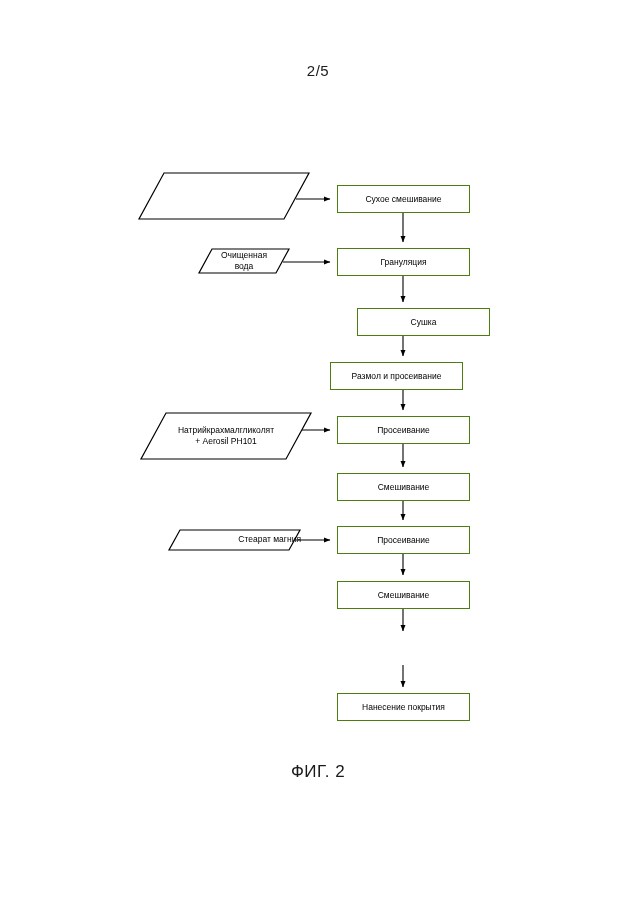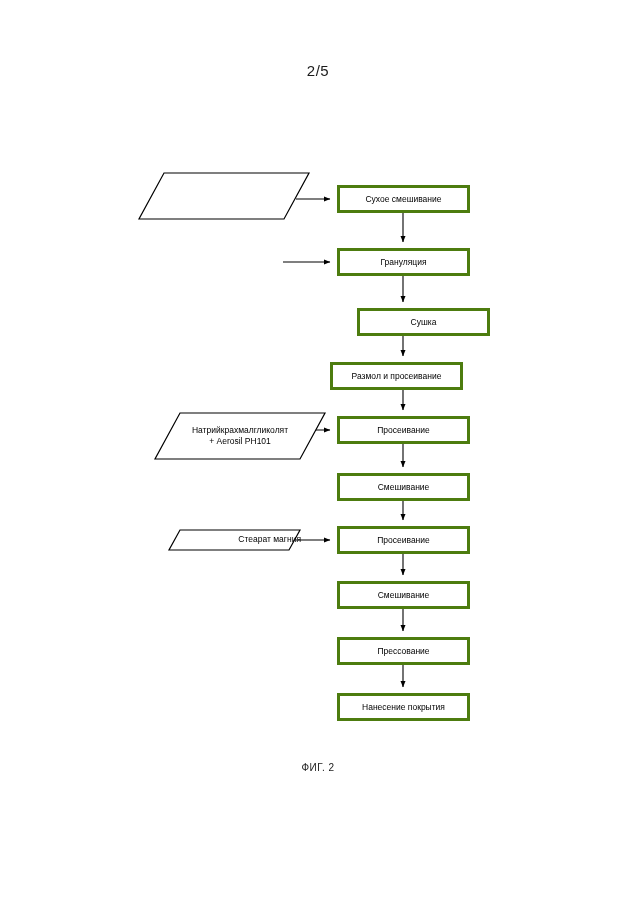--- a/index.html
+++ b/index.html
@@ -36,30 +36,30 @@
     color: #1a1a1a;
   }
 
   
   .figure-caption {
     position: absolute;
     left: 0;
     top: 762px;
     width: 636px;
     text-align: center;
-    font-size: 10px;
+    font-size: 17px;
     letter-spacing: 0.5px;
     color: #1a1a1a;
   }
 
   
   .node-box {
     position: absolute;
     box-sizing: border-box;
-    border: 3px solid #4d7c0f;
+    border: 1px solid #4d7c0f;
     background: #ffffff;
     display: flex;
     align-items: center;
     justify-content: center;
     text-align: center;
     font-size: 8.5px;
     line-height: 1.25;
     color: #000000;
   }
 
@@ -127,22 +127,29 @@
       <line x1="403" y1="665" x2="403" y2="687"></line>
     </g>
   </svg>
 
   <div class="node-para" style="left:138px; top:172px; width:172px; height:48px;">
     <svg width="172" height="48" viewBox="0 0 172 48" aria-hidden="true">
       <polygon points="26,1 171,1 146,47 1,47" fill="#ffffff" stroke="#000000" stroke-width="1.2"></polygon>
     </svg>
   </div>
 
-
-  <div class="node-para" style="left:154px; top:412px; width:172px; height:48px;">
+  <div class="node-para" style="left:198px; top:248px; width:92px; height:26px;">
+    <svg width="92" height="26" viewBox="0 0 92 26" aria-hidden="true">
+      <polygon points="14,1 91,1 78,25 1,25" fill="#ffffff" stroke="#000000" stroke-width="1.2"></polygon>
+    </svg>
+    <span class="para-label">Очищенная
+вода</span>
+  </div>
+
+  <div class="node-para" style="left:140px; top:412px; width:172px; height:48px;">
     <svg width="172" height="48" viewBox="0 0 172 48" aria-hidden="true">
       <polygon points="26,1 171,1 146,47 1,47" fill="#ffffff" stroke="#000000" stroke-width="1.2"></polygon>
     </svg>
     <span class="para-label">Натрийкрахмалгликолят
 + Aerosil PH101</span>
   </div>
 
   <div class="node-para" style="left:168px; top:529px; width:133px; height:22px;justify-content:flex-end;">
     <svg width="133" height="22" viewBox="0 0 133 22" aria-hidden="true">
       <polygon points="12,1 132,1 121,21 1,21" fill="#ffffff" stroke="#000000" stroke-width="1.2"></polygon>
@@ -175,23 +182,20 @@
   </div>
 
   <div class="node-box" style="left:337px; top:526px; width:133px; height:28px;">
     <span>Просеивание</span>
   </div>
 
   <div class="node-box" style="left:337px; top:581px; width:133px; height:28px;">
     <span>Смешивание</span>
   </div>
 
-  <div class="node-box" style="left:337px; top:637px; width:133px; height:28px;">
-    <span>Прессование</span>
-  </div>
 
   <div class="node-box" style="left:337px; top:693px; width:133px; height:28px;">
     <span>Нанесение покрытия</span>
   </div>
 
   <div class="figure-caption">ФИГ. 2</div>
 
 </div>
 
 </body></html>

